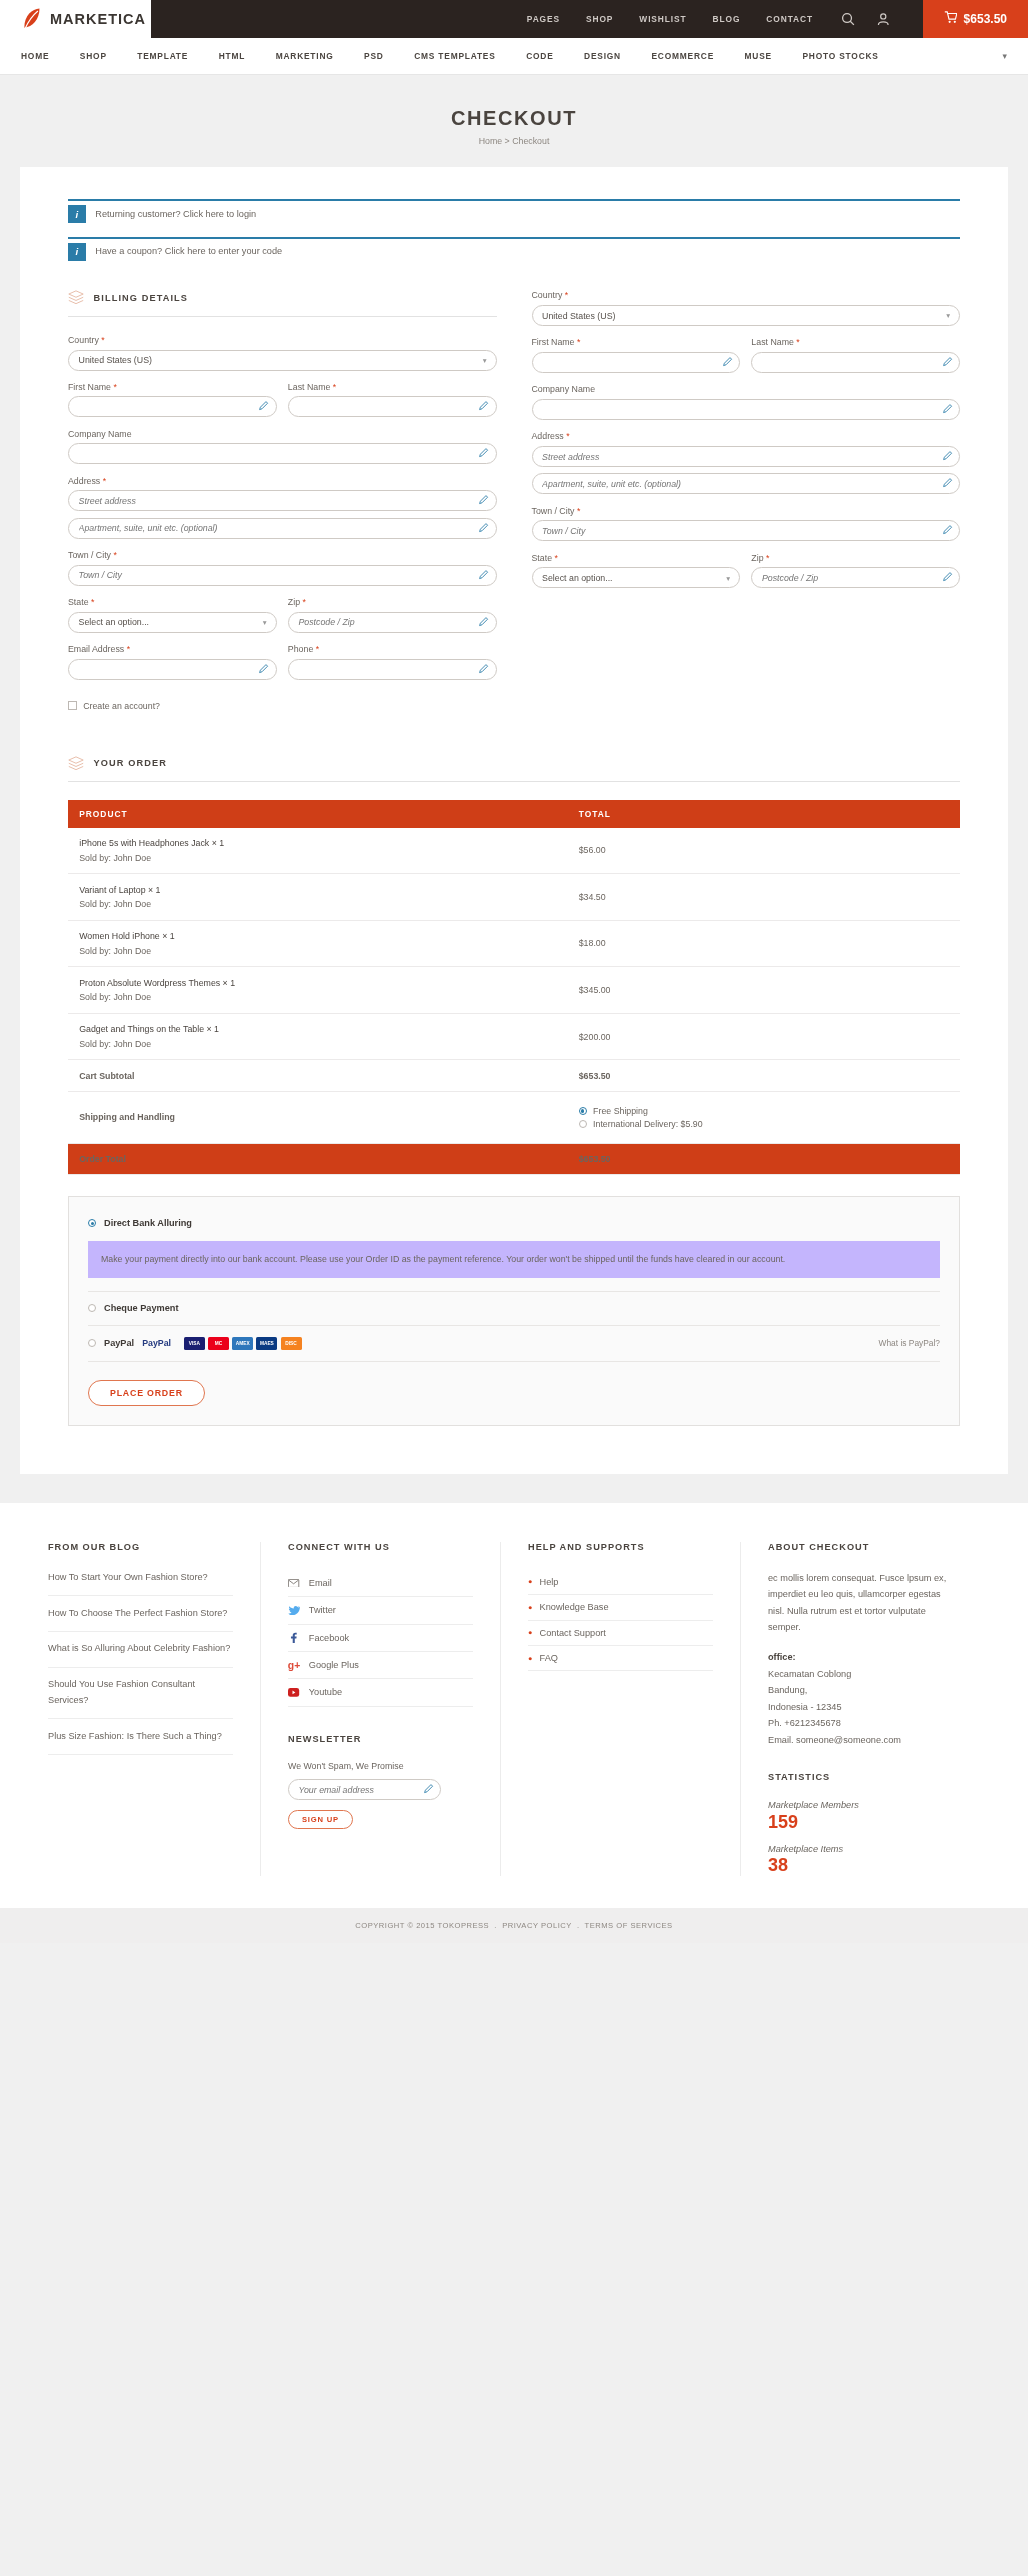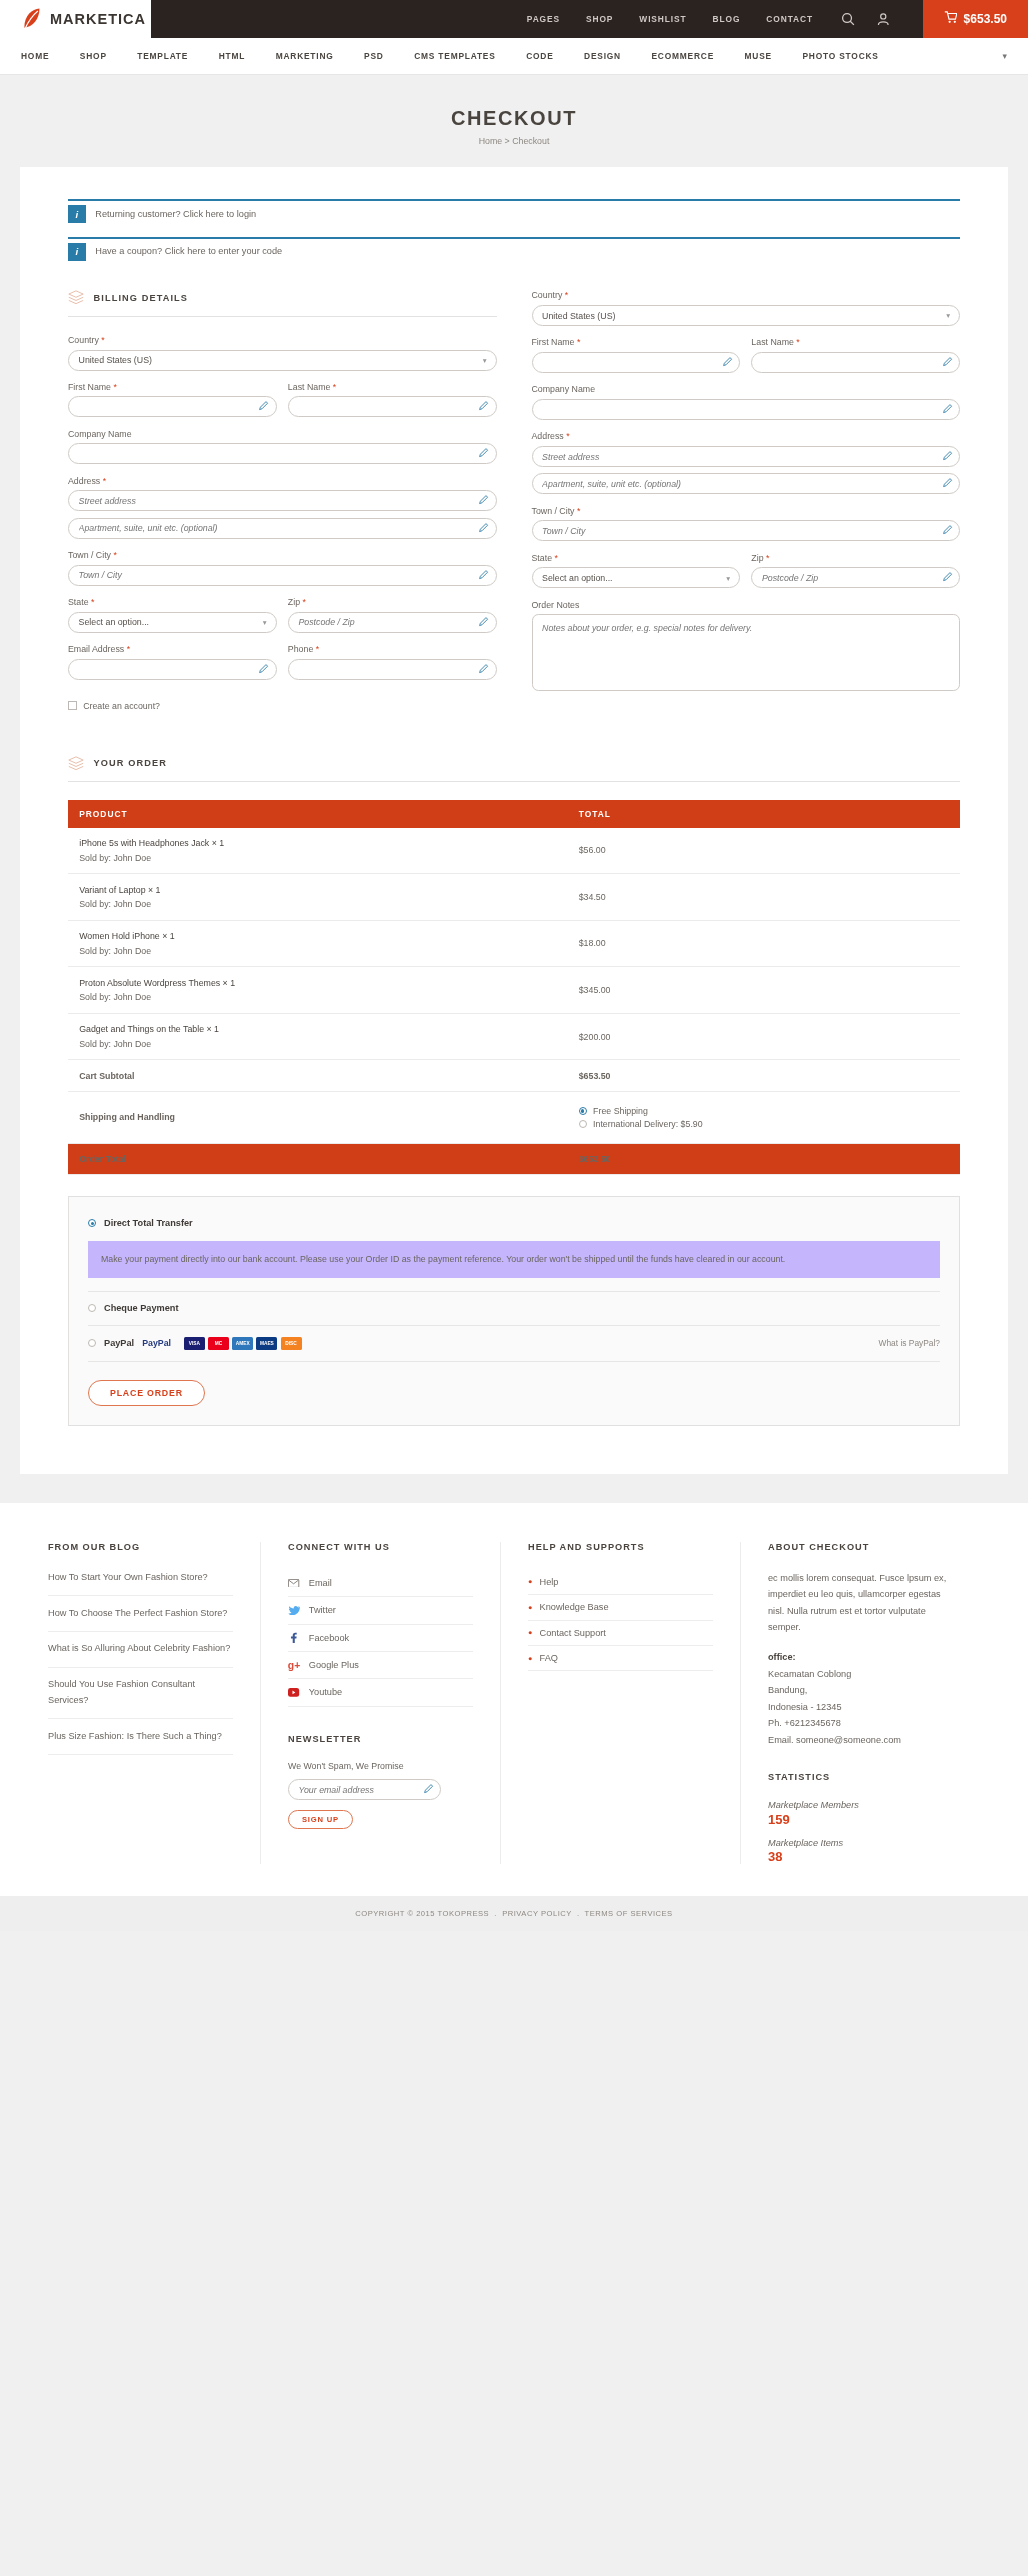--- a/index.html
+++ b/index.html
@@ -118,21 +118,21 @@
   .fcol + .fcol { border-left:0.8px solid #ececec; padding-left:27px; }
   .fh { font-size:9.2px; letter-spacing:1px; color:#4a443f; font-weight:bold; margin-bottom:17.7px; }
   .blog-link { font-size:9.2px; color:#6b655f; line-height:1.7; border-bottom:0.8px solid #ededed; padding-bottom:9.6px; margin-bottom:9.6px; }
   .soc { display:flex; align-items:center; gap:8.8px; font-size:9.2px; color:#6b655f; border-bottom:0.8px solid #ededed; padding:7.2px 0; }
   .soc .si { width:12px; height:12px; display:flex; align-items:center; justify-content:center; }
   .help-item { display:flex; align-items:center; gap:7.2px; font-size:9.2px; color:#6b655f; border-bottom:0.8px solid #ededed; padding:7.2px 0; }
   .bullet { color:#d8401b; font-size:7.2px; }
   .about-p { font-size:9.2px; color:#6b655f; line-height:1.8; }
   .about-p b { color:#4a443f; }
   .stat-label { font-size:9.2px; color:#6b655f; margin-top:11.2px;font-style:italic; }
-  .stat-val { font-size:13px; color:#d8401b; font-weight:bold; margin-top:1.6px; }
+  .stat-val { font-size:18px; color:#d8401b; font-weight:bold; margin-top:1.6px; }
   .news-note { font-size:8.8px; color:#6b655f; margin-bottom:8px; }
   .signup { margin-top:9.6px; border:0.8px solid #e0764f; color:#d8401b; background:#fff; border-radius:10.4px;
             padding:4px 13px; font-size:7.6px; letter-spacing:0.8px; font-weight:bold; }
 
   .copybar { background:#efeeee; text-align:center; padding:13px 0; font-size:7.6px; color:#8d8781; letter-spacing:0.5px; }
   .copybar a { color:#8d8781; text-decoration:none; }
 </style>
 </head>
 <body>
 
@@ -425,24 +425,20 @@
             <label class="fl"><span>Zip</span> <span class="req">*</span></label>
             <div class="inp-wrap">
               <input class="inp" placeholder="Postcode / Zip" style="">
               <span class="pen"><svg width="11.2" height="11.2" viewBox="0 0 14 14">
                     <path d="M2 12 3 9 10 2l2 2-7 7z" fill="none" stroke="#2a7ca8" stroke-width="1.1"></path>
                   </svg></span>
             </div>
           </div>
         </div>
 
-        <div class="fld">
-          <label class="fl">Order Notes</label>
-          <textarea class="notes" placeholder="Notes about your order, e.g. special notes for delivery." style=""></textarea>
-        </div>
       </div>
     </div>
 
     <div class="order-sec">
       <div class="sec-title">
         <span class="stack-icon">
           <svg width="16" height="14.5" viewBox="0 0 20 18">
               <path d="M10 1 19 5 10 9 1 5z" fill="none" stroke="#e7bca8" stroke-width="1.2"></path>
               <path d="M1 9 10 13 19 9" fill="none" stroke="#e7bca8" stroke-width="1.2"></path>
               <path d="M1 13 10 17 19 13" fill="none" stroke="#e7bca8" stroke-width="1.2"></path>
@@ -514,21 +510,21 @@
           <tr class="total">
             <td>Order Total</td>
             <td>$653.50</td>
           </tr>
         </tbody>
       </table>
 
       <div class="pay-box">
         <div class="pay-row">
           <span class="radio on"></span>
-          <span>Direct Total Transfer</span>
+          <span>Direct Bank Alluring</span>
         </div>
         <div class="pay-desc">Make your payment directly into our bank account. Please use your Order ID as the payment reference. Your order won't be shipped until the funds have cleared in our account.</div>
         <div class="pay-sep"></div>
         <div class="pay-row small" style="padding:11.2px 0;">
           <span class="radio"></span>
           <span>Cheque Payment</span>
         </div>
         <div class="pay-sep"></div>
         <div class="pay-row small" style="padding:11.2px 0;">
           <span class="radio"></span>

